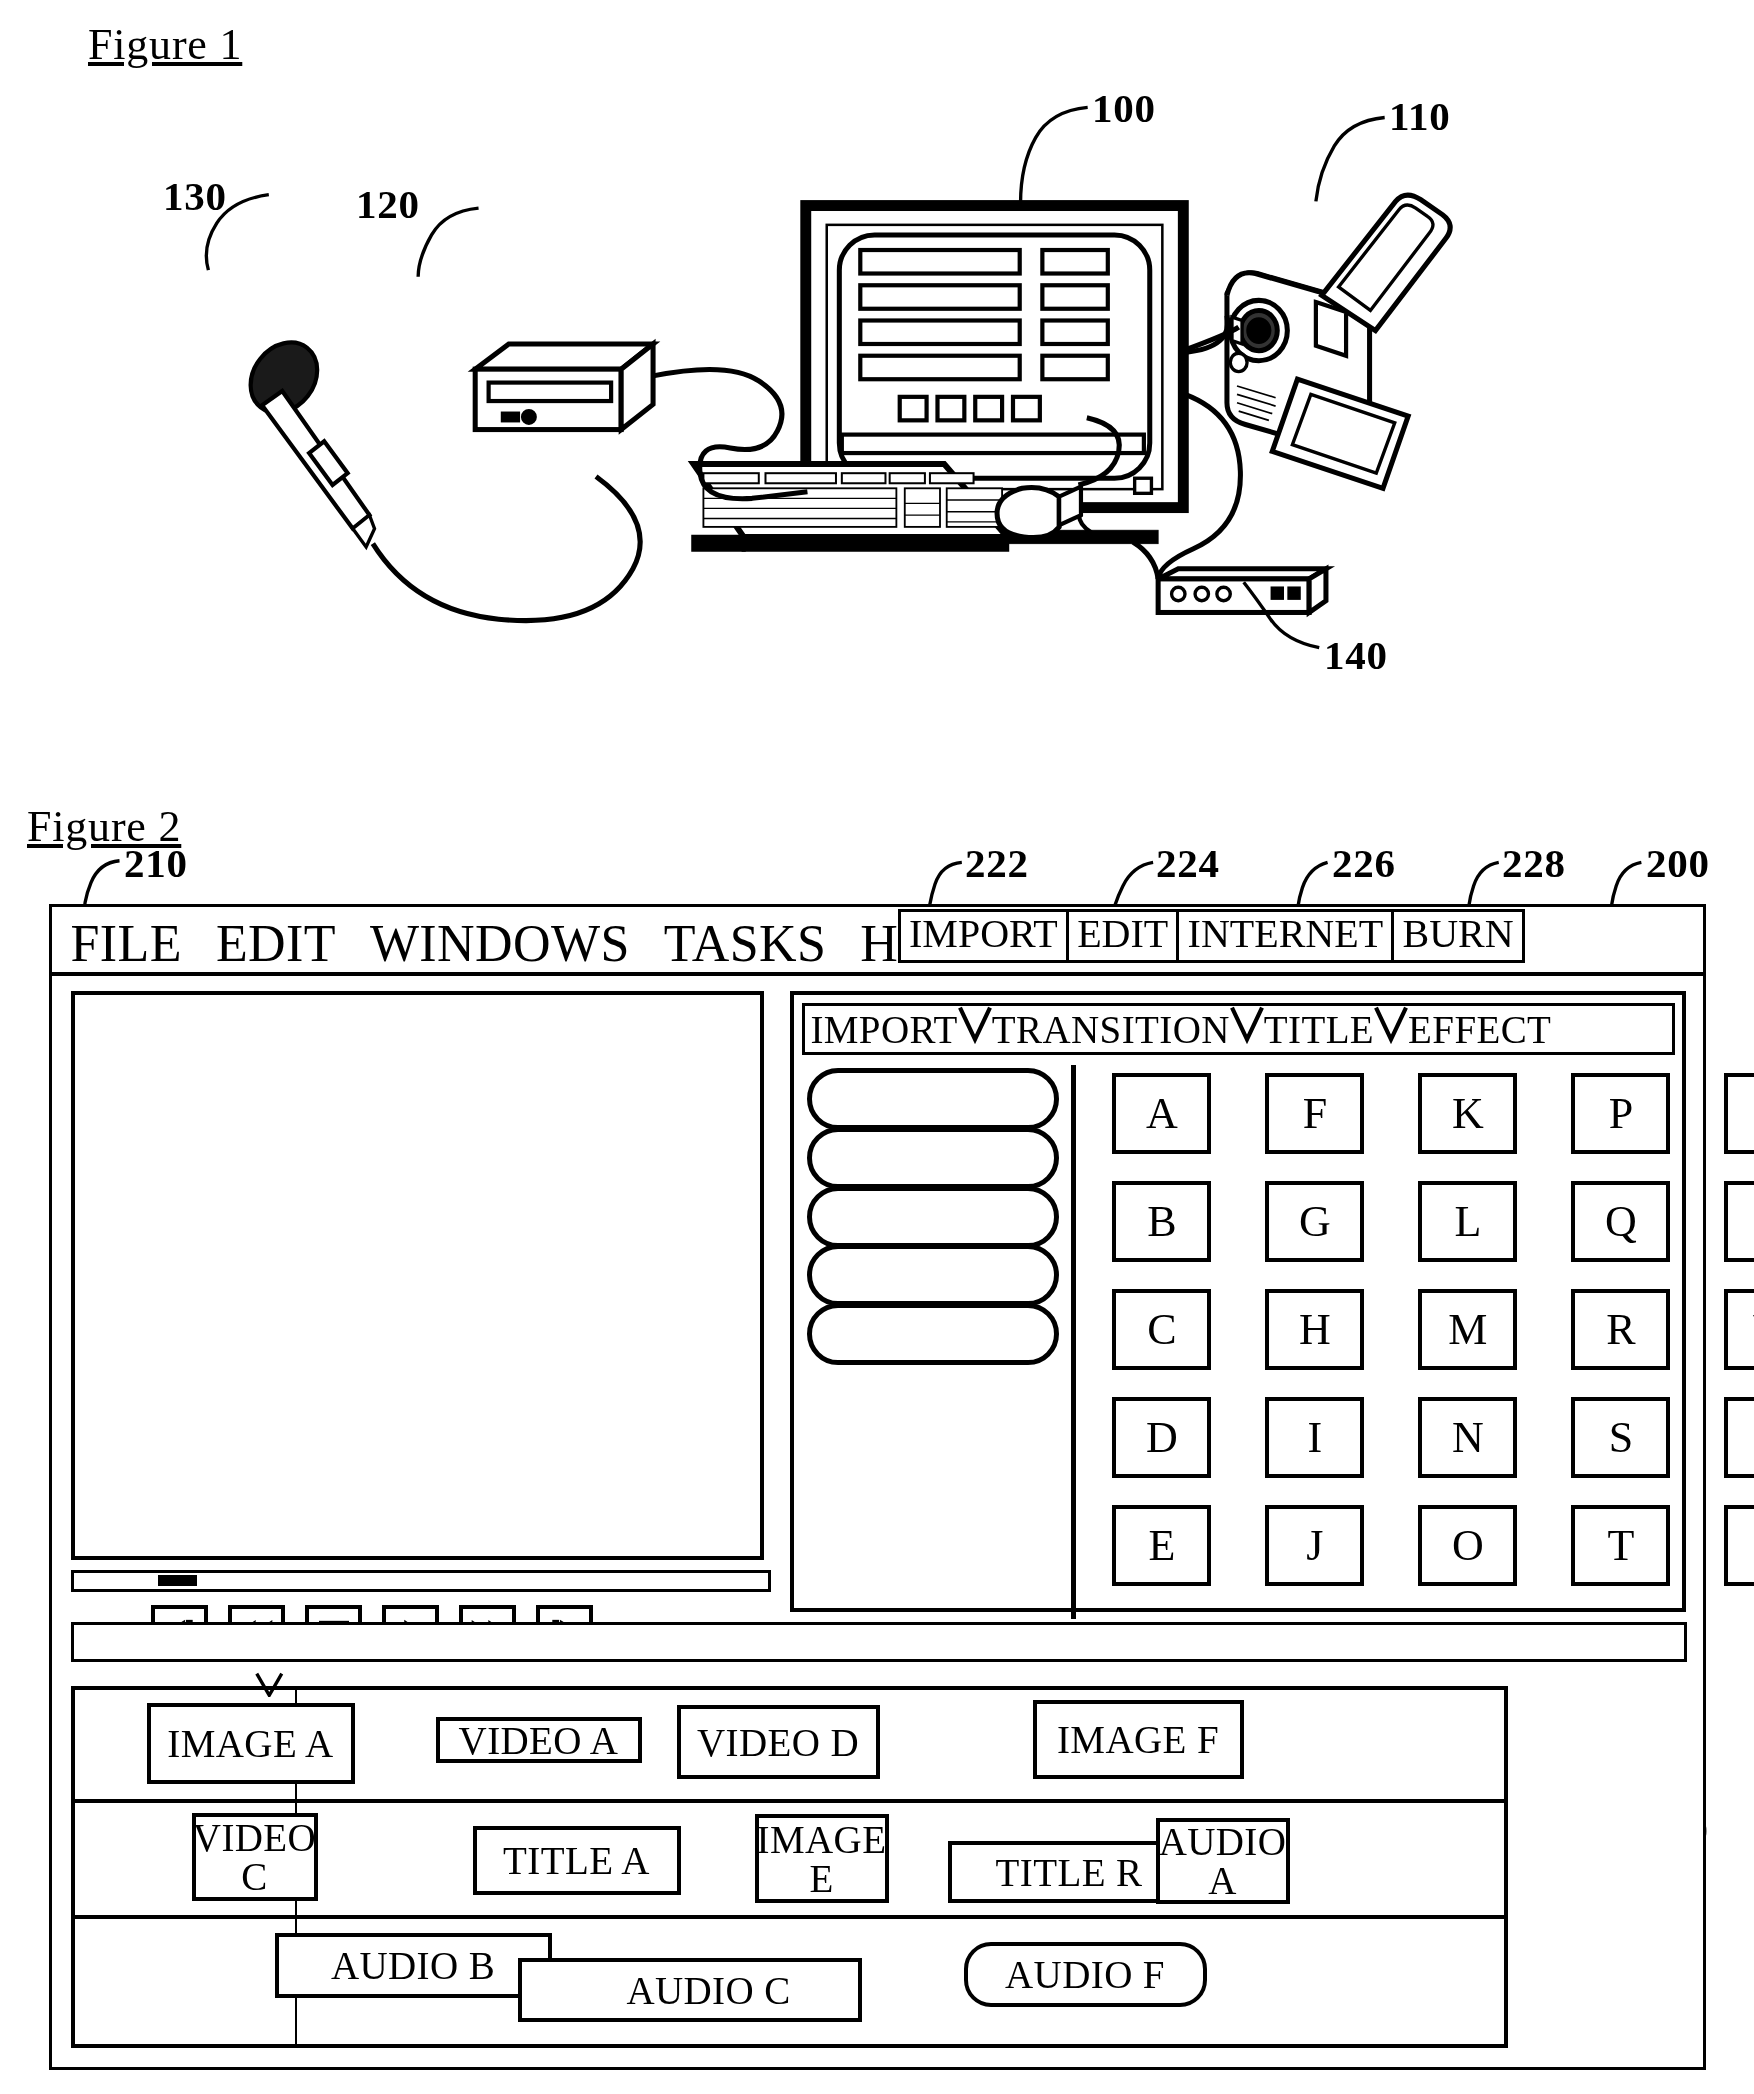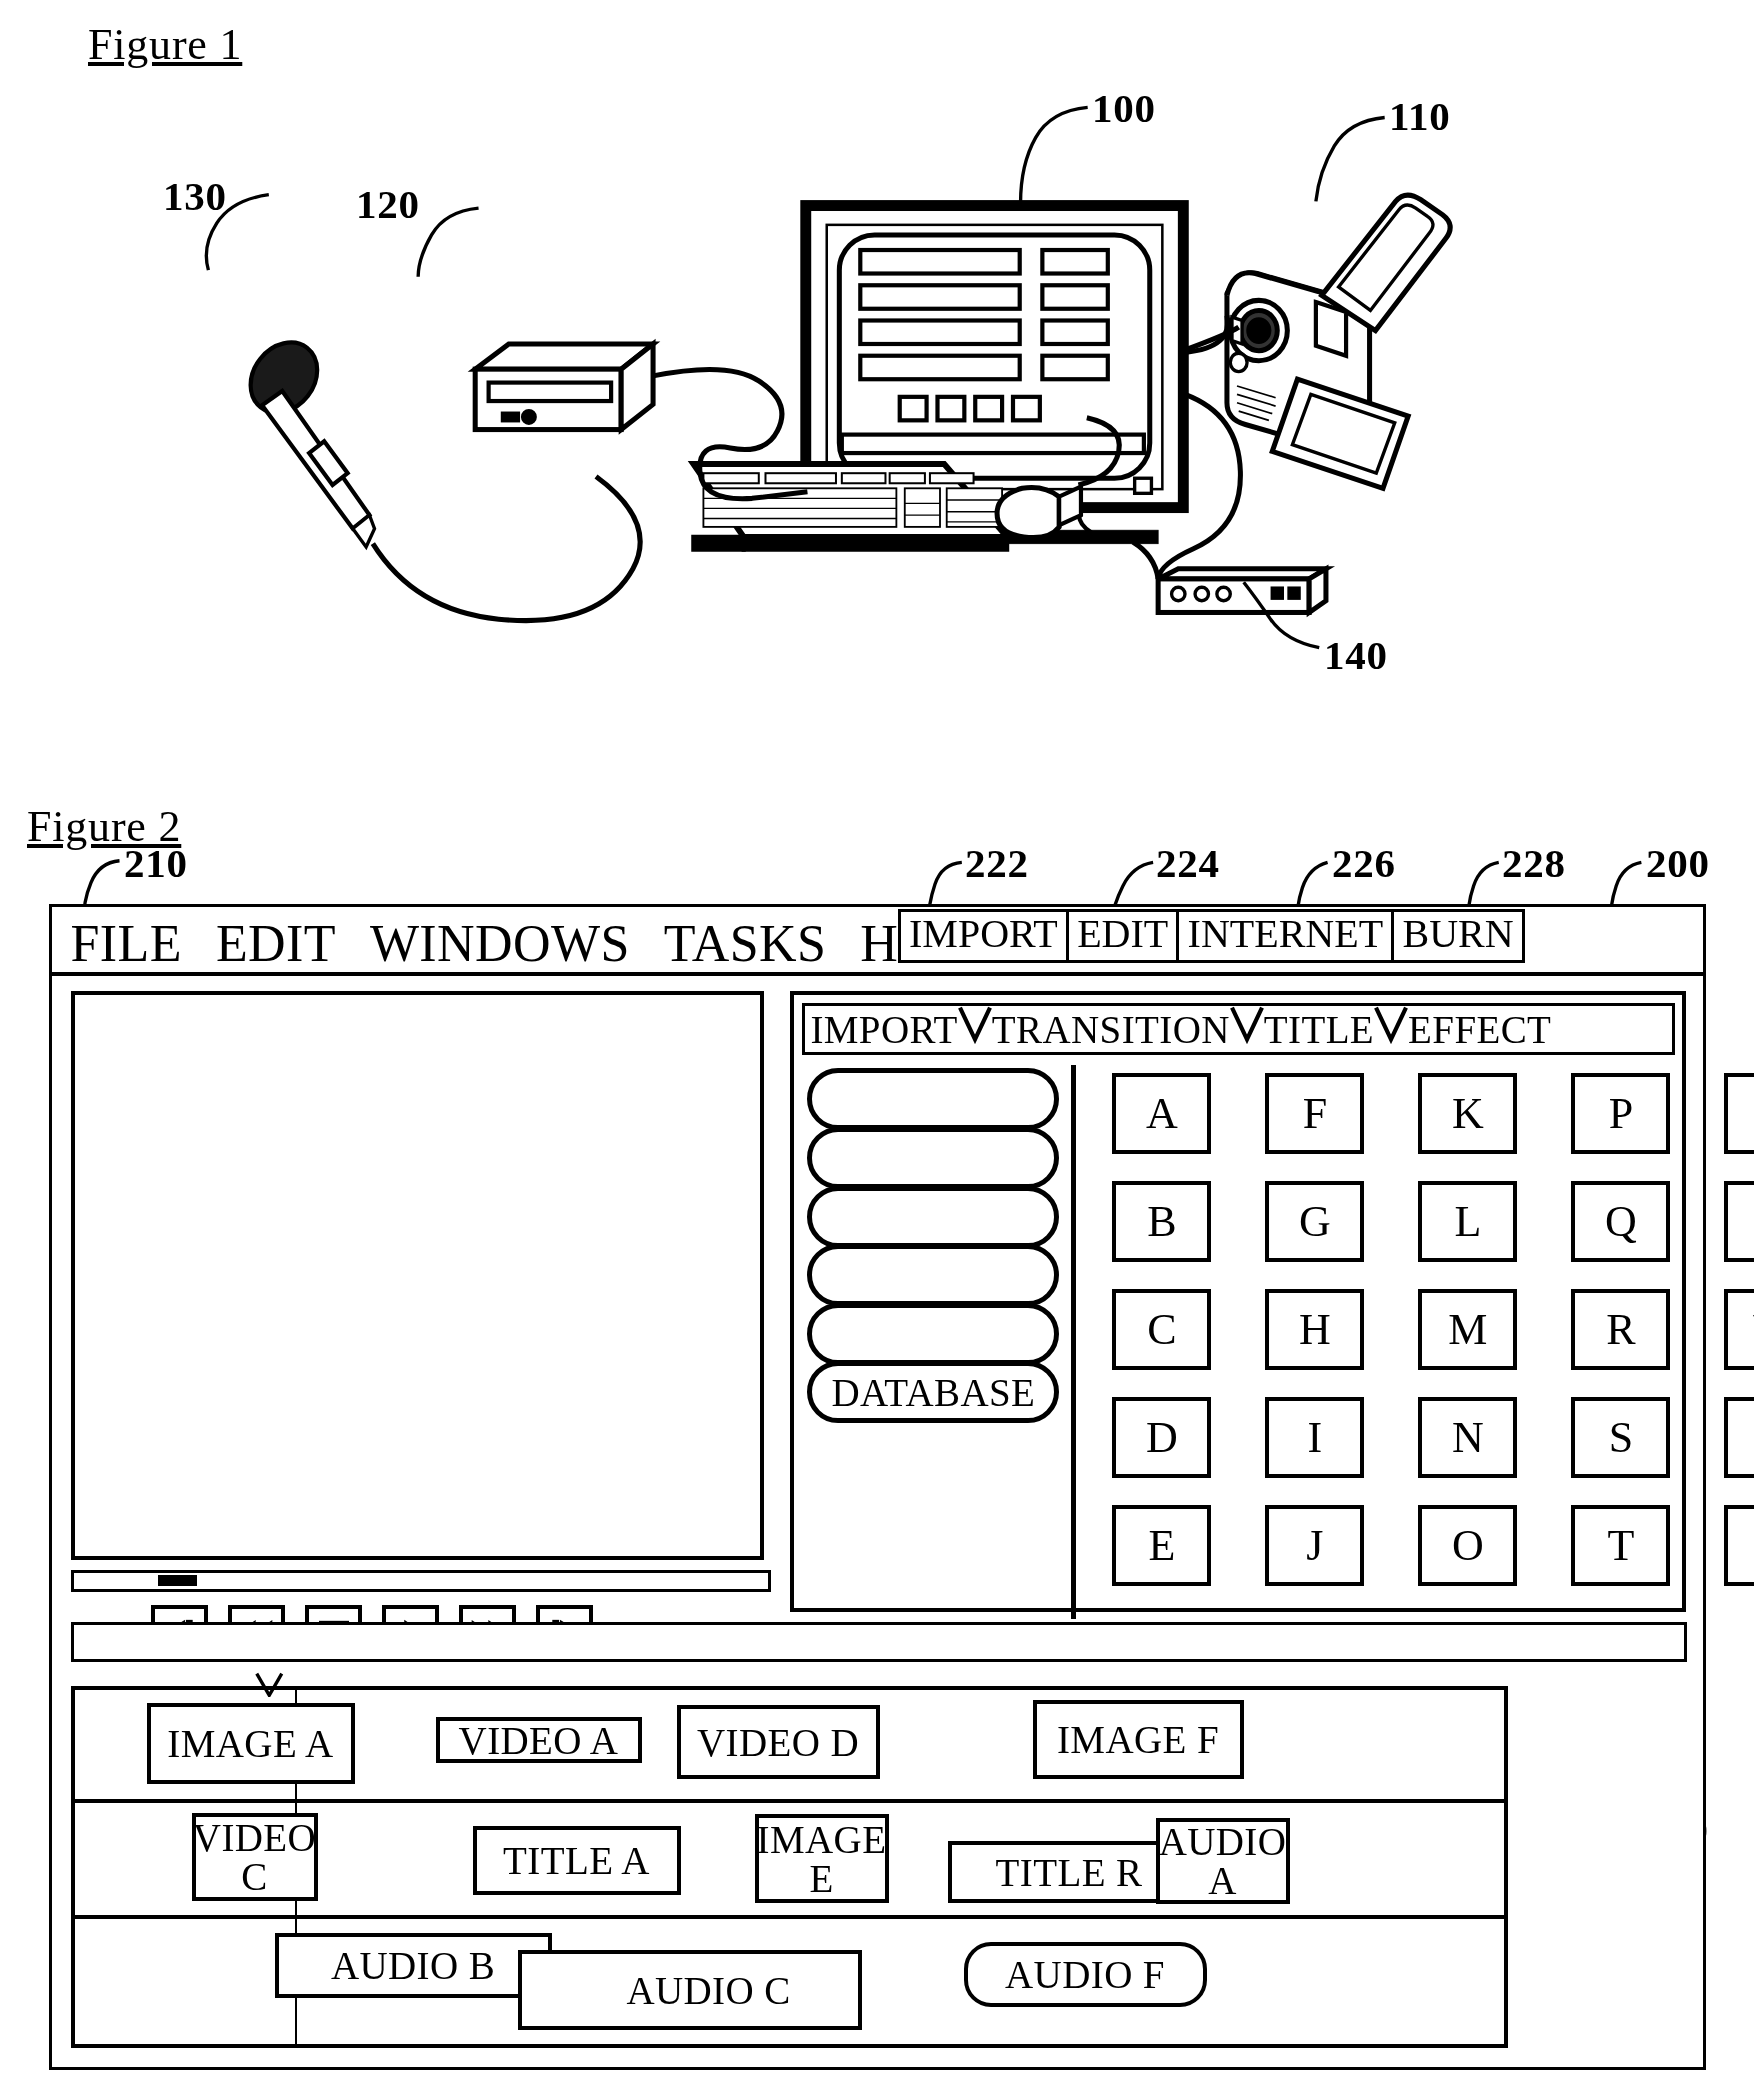--- a/index.html
+++ b/index.html
@@ -361,21 +361,20 @@
       <span class="tabtext">EFFECT</span>
     </div>
 
     <div id="panelcontent">
       <div id="pills">
         <div class="pill"></div>
         <div class="pill"></div>
         <div class="pill"></div>
         <div class="pill"></div>
         <div class="pill"></div>
-        <div class="pill">DATABASE</div>
       </div>
 
       <div id="vdivider"></div>
 
       <div id="lettergrid">
         <div class="lcell">A</div>
         <div class="lcell">F</div>
         <div class="lcell">K</div>
         <div class="lcell">P</div>
         <div class="lcell">U</div>
@@ -420,21 +419,21 @@
     <div class="clip" style="left:602px;top:15px;width:203px;height:74px;">VIDEO D</div>
     <div class="clip" style="left:958px;top:10px;width:211px;height:79px;">IMAGE F</div>
 
     <div class="clip" style="left:117px;top:123px;width:126px;height:88px;flex-direction:column;">VIDEO C</div>
     <div class="clip" style="left:398px;top:136px;width:208px;height:69px;">TITLE A</div>
     <div class="clip" style="left:680px;top:124px;width:134px;height:89px;">IMAGE E</div>
     <div class="clip" style="left:873px;top:151px;width:243px;height:62px;">TITLE R</div>
     <div class="clip" style="left:1081px;top:128px;width:134px;height:86px;">AUDIO A</div>
 
     <div class="clip" style="left:200px;top:243px;width:277px;height:65px;">AUDIO B</div>
-    <div class="clip" style="left:443px;top:260px;width:344px;height:80px;padding-left:38px;">AUDIO C</div>
+    <div class="clip" style="left:443px;top:268px;width:344px;height:64px;padding-left:38px;">AUDIO C</div>
     <div class="clip" style="left:889px;top:252px;width:243px;height:65px;border-radius:27px;">AUDIO F</div>
   </div>
 </div>
 
 <div class="abs" style="left:255px;top:1672px;">
   <svg width="28.5" height="25" viewBox="0 0 34 30">
       <polyline points="2,2 17,28 32,2" fill="none" stroke="#000" stroke-width="4"></polyline>
     </svg>
 </div>
 

